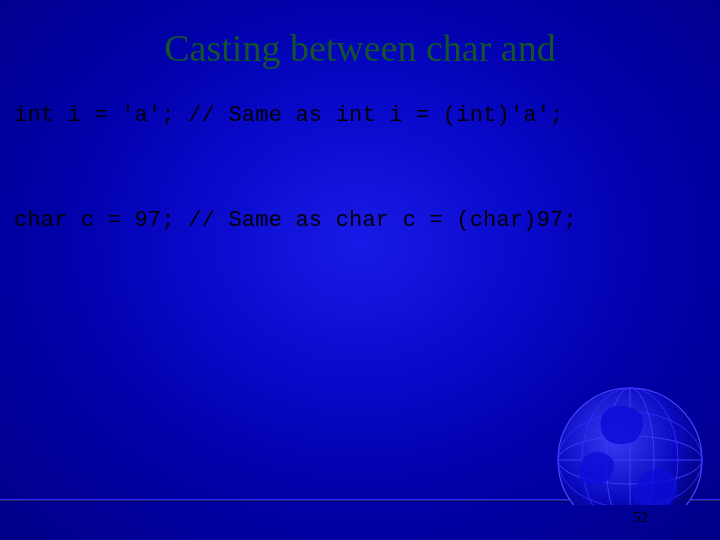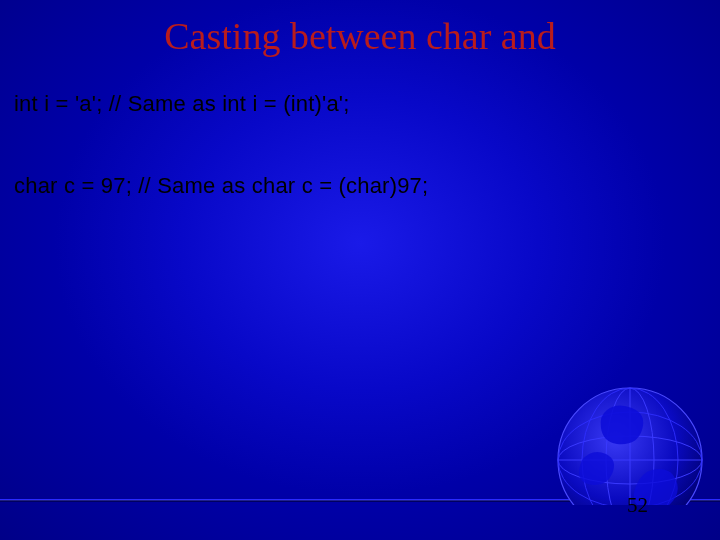--- a/index.html
+++ b/index.html
@@ -7,51 +7,51 @@
   body {
     background: radial-gradient(ellipse at 50% 45%, #1a1ae8 0%, #0808c8 35%, #0000a8 60%, #000088 100%);
     font-family: "Times New Roman", Times, serif;
     color: #000;
     position: relative;
   }
   .title {
     text-align: center;
     font-size: 38px;
     line-height: 1.15;
-    padding-top: 15px;
-    color: #b91c1c;
+    padding-top: 27px;
+    color: #14532d;
     font-weight: normal;
   }
   .code-block {
-    font-family: Liberation Sans, sans-serif;
+    font-family: Liberation Mono, monospace;
     font-size: 22px;
     color: #000;
     padding-left: 14px;
     white-space: pre;
     letter-spacing: 0.2px;
   }
   .cb1 { margin-top: 32px; }
-  .cb2 { margin-top: 56px; }
+  .cb2 { margin-top: 80px; }
   .footer-line {
     position: absolute;
     left: 0;
     right: 0;
     bottom: 38px;
     height: 3px;
     background: linear-gradient(to bottom, rgba(255,255,255,0.25), rgba(0,0,0,0.4));
     border-top: 1px solid #2a2aff;
     border-bottom: 1px solid #000060;
   }
   .page-num {
     position: absolute;
     right: 72px;
-    bottom: 22px;
+    bottom: 14px;
     color: #000;
     font-family: "Times New Roman", Times, serif;
-    font-size: 21px;
+    font-size: 15px;
   }
   .globe-wrap {
     position: absolute;
     right: 8px;
     bottom: 0;
     width: 200px;
     height: 200px;
     pointer-events: none;
   }
 </style>

